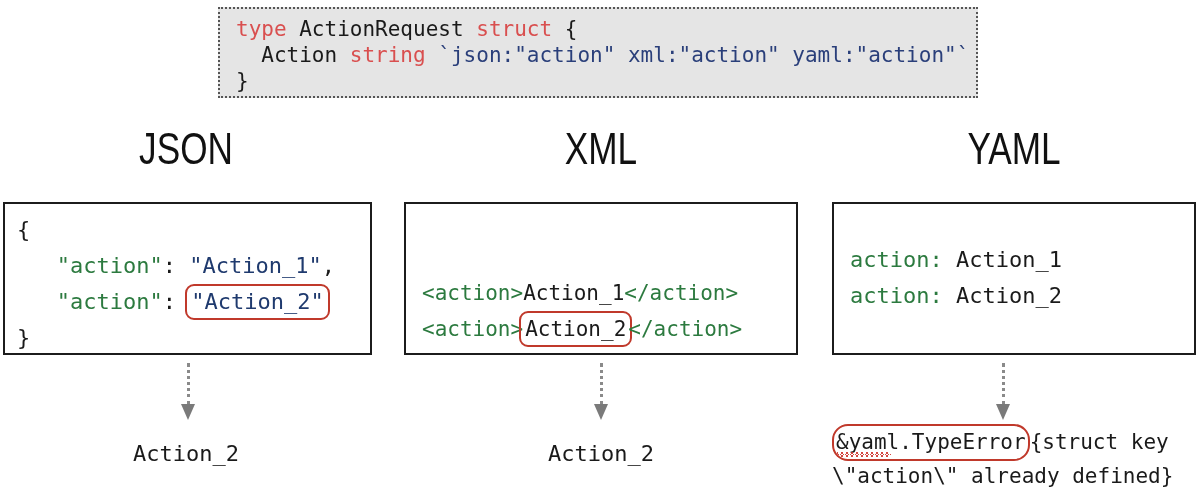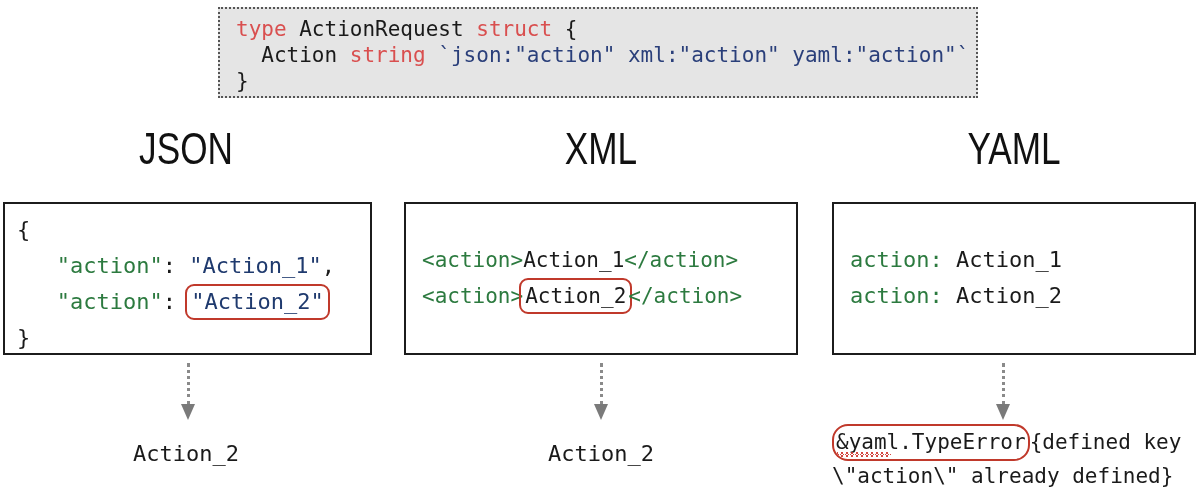--- a/index.html
+++ b/index.html
@@ -74,21 +74,21 @@
 
   .codebox pre {
     margin: 0;
     font-family: "DejaVu Sans Mono", monospace;
     font-size: 22px;
     line-height: 36px;
     white-space: pre;
     color: #1a1a1a;
   }
   .codebox.json pre { padding: 8px 0 0 12px; }
-  .codebox.xml  pre { padding: 38px 8px 0 16px; font-size: 21px; }
+  .codebox.xml  pre { padding: 38px 8px 0 16px; font-size: 21px; margin-top: 33px; }
   .codebox.yaml pre { padding: 38px 0 0 16px; }
 
   .key   { color: #2c7a3f; }
   .gtag  { color: #2c7a3f; }
   .val   { color: #1f3a6e; }
   .plain { color: #1a1a1a; }
   .brace { color: #1a1a1a; }
 
   
   .hl {
@@ -198,14 +198,14 @@
   <div class="stem"></div>
   <div class="head"></div>
 </div>
 <div class="arrow a-yaml">
   <div class="stem"></div>
   <div class="head"></div>
 </div>
 
 <div class="output o-json">Action_2</div>
 <div class="output o-xml">Action_2</div>
-<div class="output o-yaml"><span class="err-token"><span>&amp;yaml.TypeError</span><span class="squiggle"></span></span><span>{defined key</span>
+<div class="output o-yaml"><span class="err-token"><span>&amp;yaml.TypeError</span><span class="squiggle"></span></span><span>{struct key</span>
 <span>\"action\" already defined}</span></div>
 
 </body></html>

